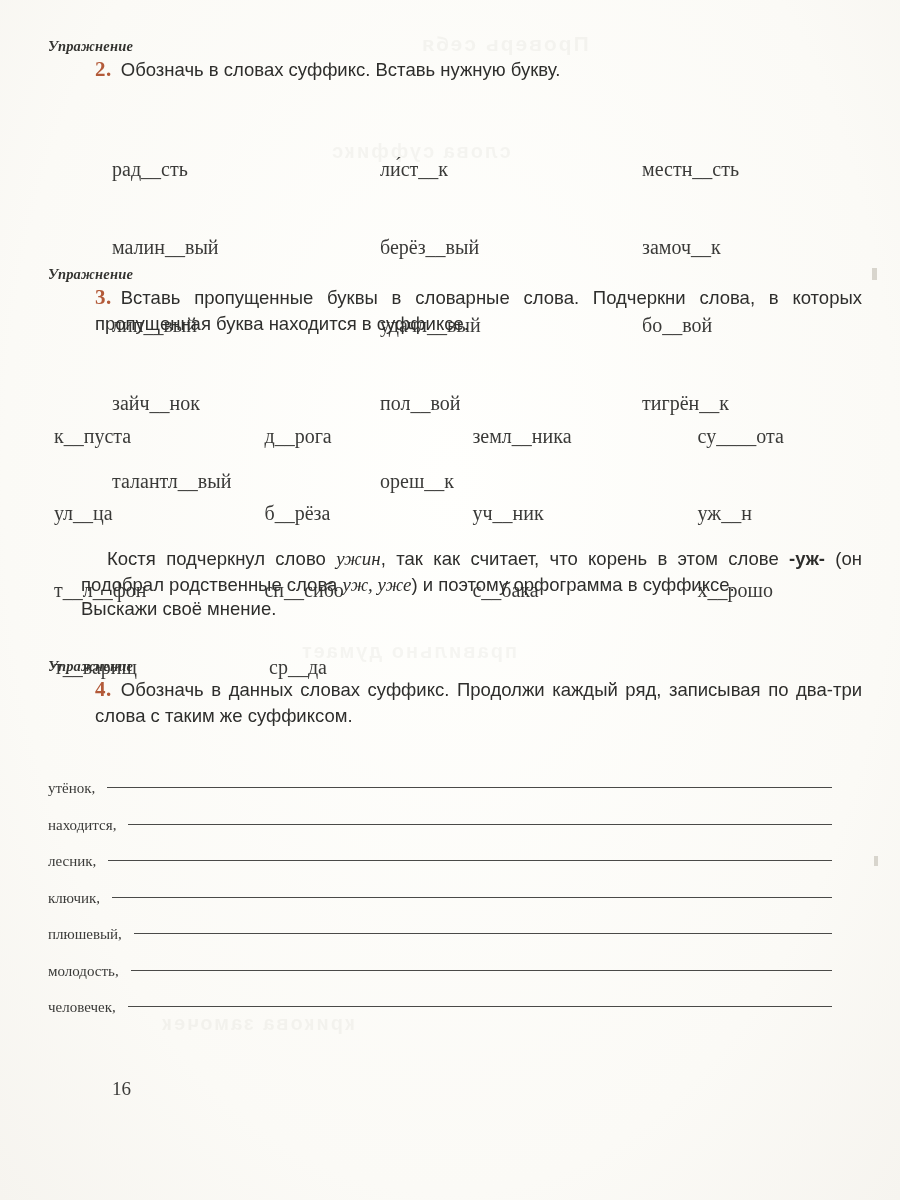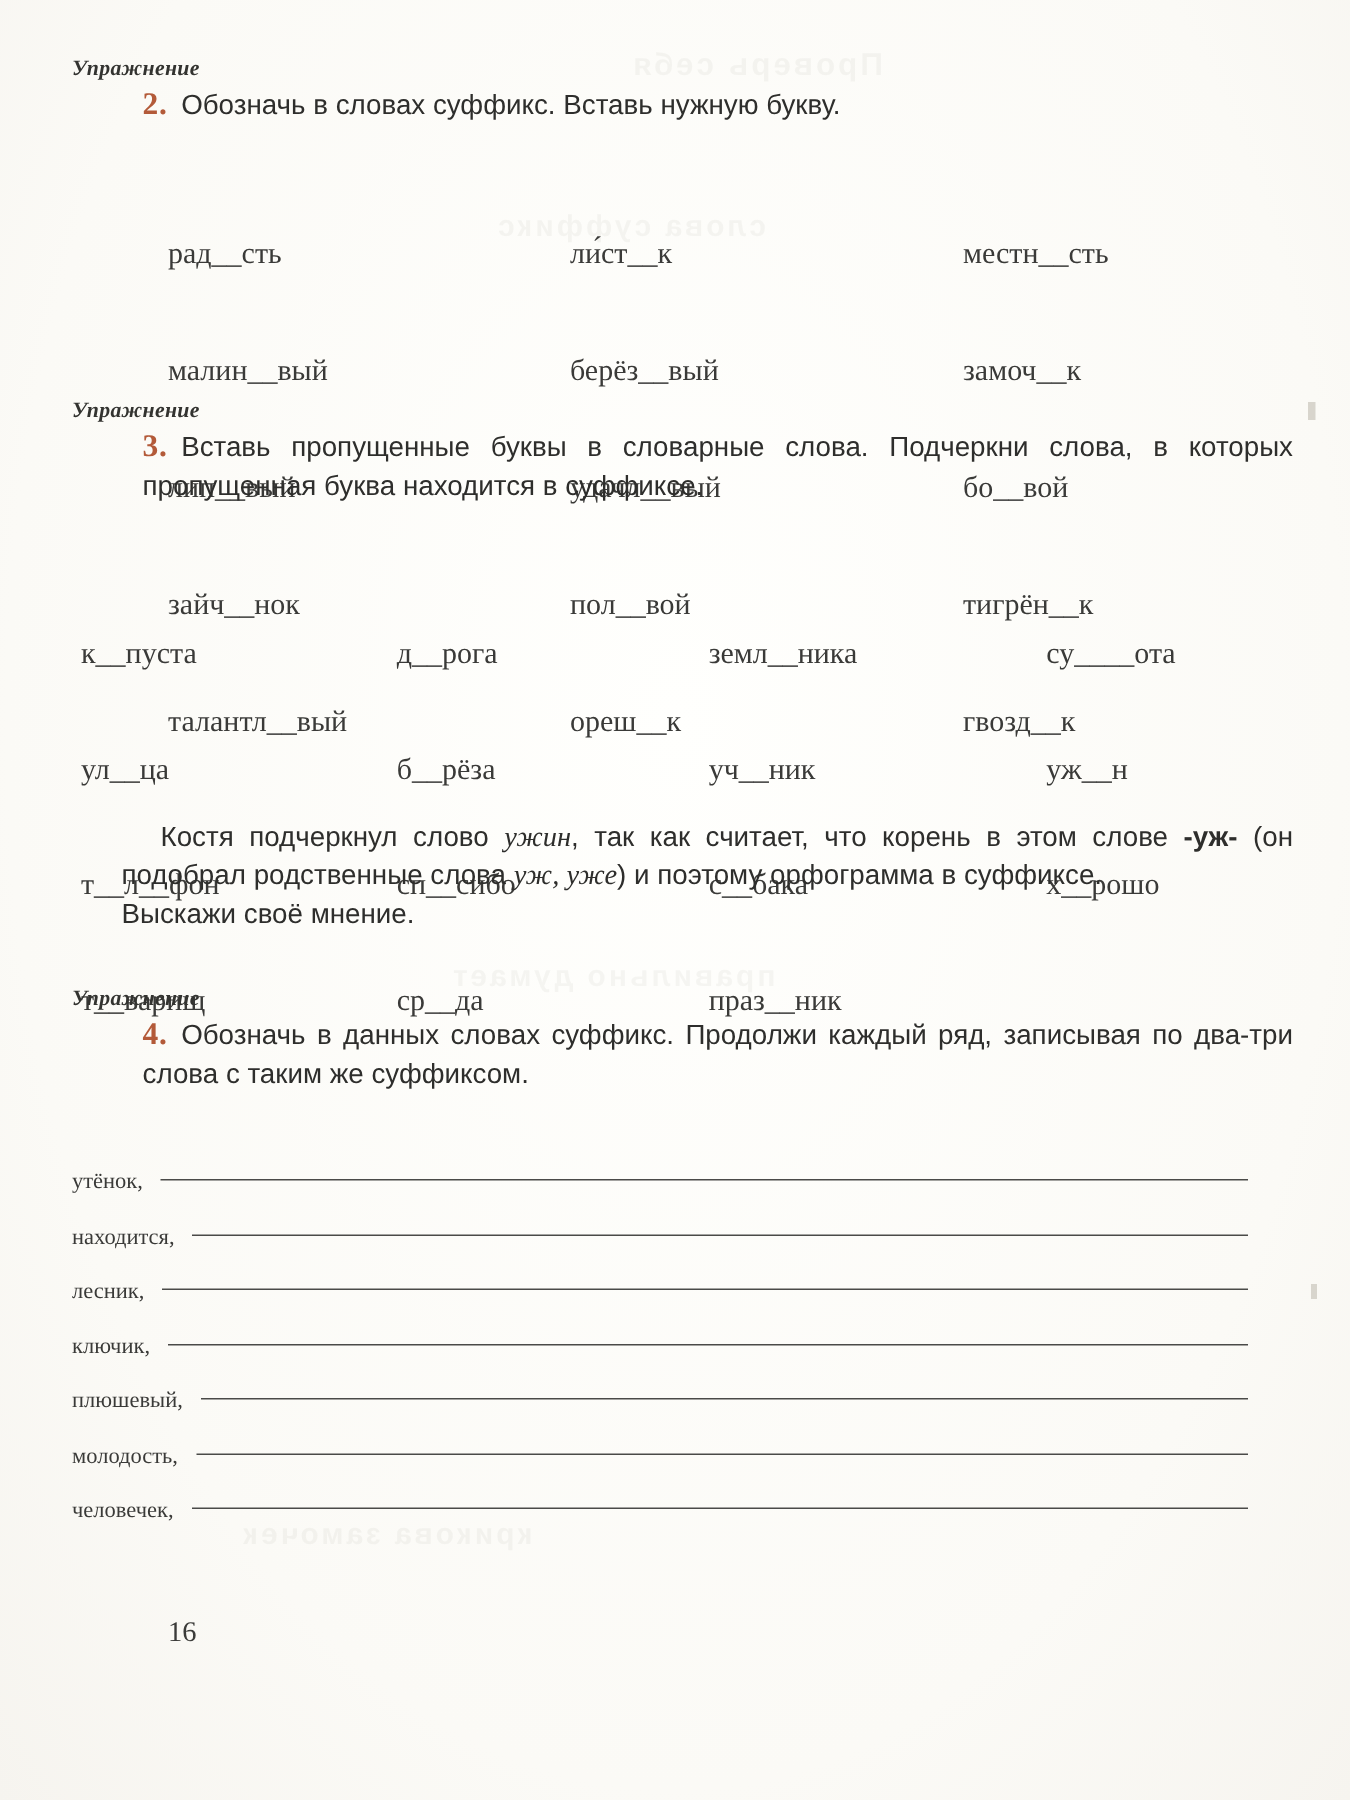--- a/index.html
+++ b/index.html
@@ -198,21 +198,20 @@
       <span class="c3">бо__вой</span>
     </div>
     <div class="row">
       <span class="c1">зайч__нок</span>
       <span class="c2">пол__вой</span>
       <span class="c3">тигрён__к</span>
     </div>
     <div class="row">
       <span class="c1">талантл__вый</span>
       <span class="c2">ореш__к</span>
-      <span class="c3">гвозд__к</span>
     </div>
   </div>
 
   <div style="position:absolute; left:0; top:266px; width:900px;">
     <div class="ex-label">Упражнение</div>
     <div class="ex-head">
       <span class="ex-num">3.</span><span>Вставь пропущенные буквы в словарные слова. Подчеркни слова, в которых пропущенная буква находится в суффиксе.</span>
     </div>
   </div>
 
@@ -231,21 +230,20 @@
     </div>
     <div class="row">
       <span class="c1">т__л__фон</span>
       <span class="c2">сп__сибо</span>
       <span class="c3">с__бака</span>
       <span class="c4">х__рошо</span>
     </div>
     <div class="row">
       <span class="c1">т__варищ</span>
       <span class="c2">ср__да</span>
-      <span class="c3">праз__ник</span>
       <span class="c4"></span>
     </div>
   </div>
 
   <div class="para" style="top:546px;">
     <p><span class="indent"></span><span>Костя подчеркнул слово </span><span class="ital">ужин</span><span>, так как считает, что корень в этом слове </span><span class="bold">-уж-</span><span> (он подобрал родственные слова </span><span class="ital">уж, уже</span><span>) и поэтому орфограмма в суффиксе.</span></p>
     <p>Выскажи своё мнение.</p>
   </div>
 
   <div style="position:absolute; left:0; top:658px; width:900px;">

